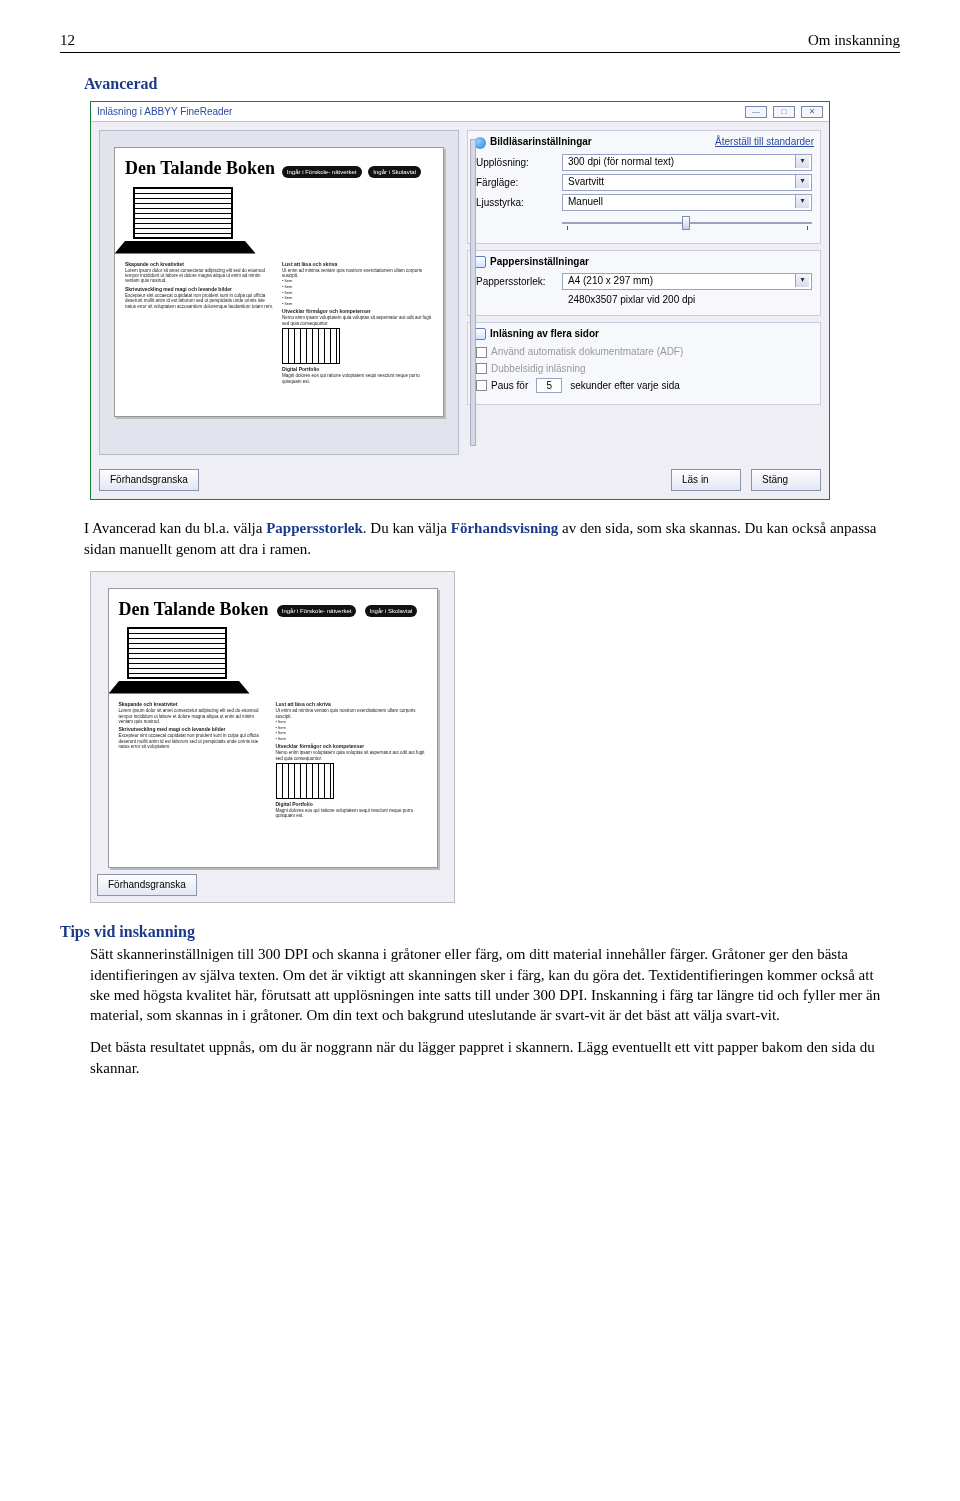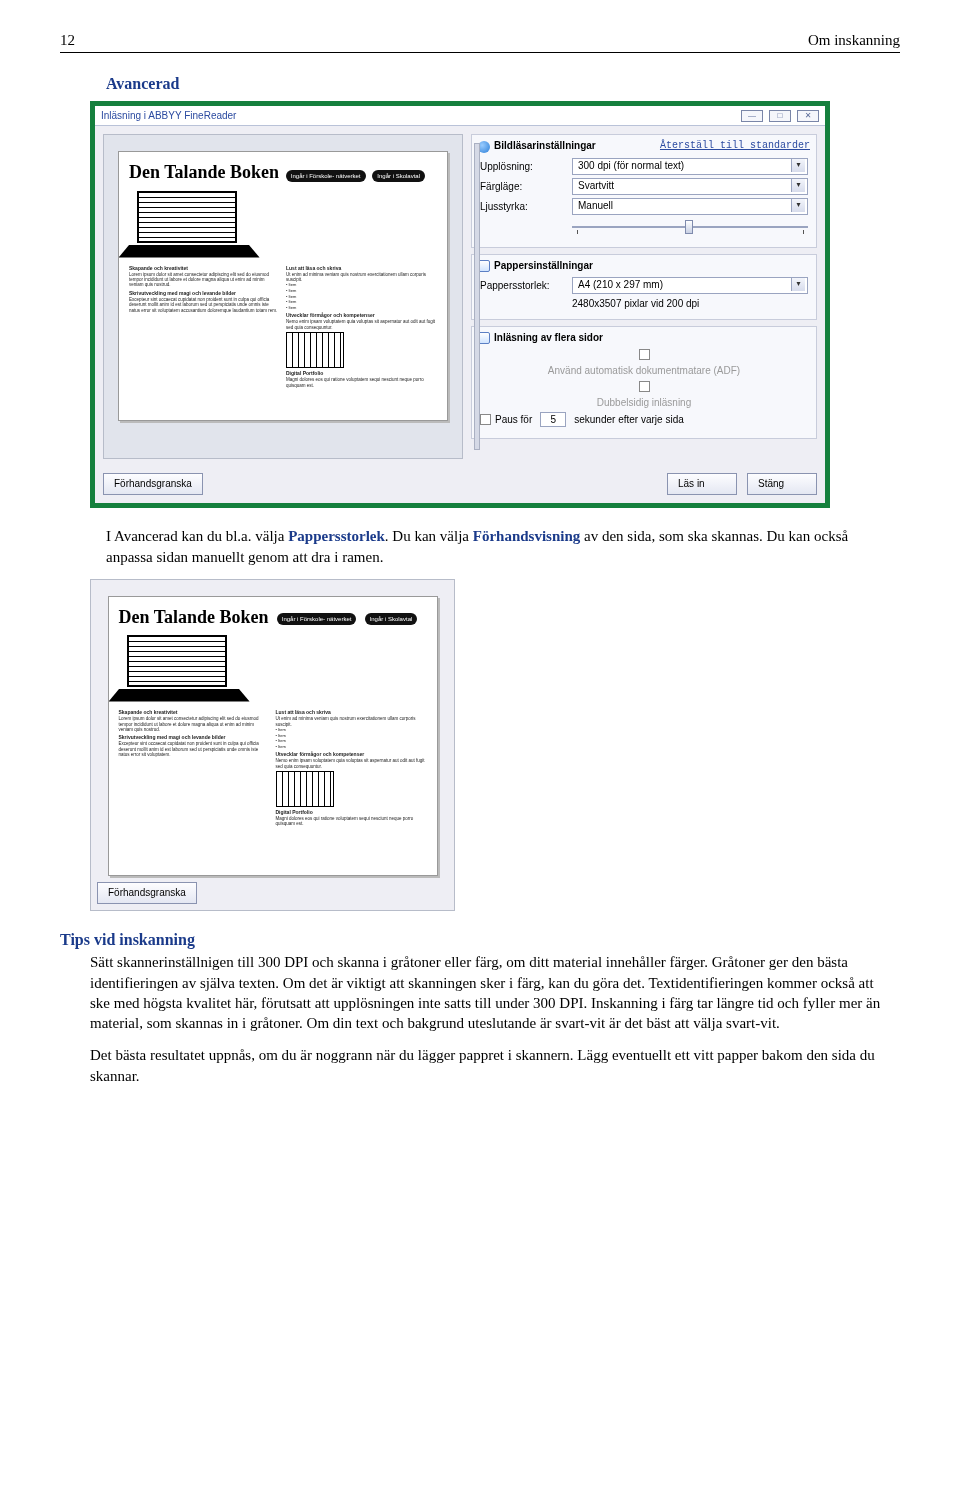--- a/index.html
+++ b/index.html
@@ -27,30 +27,30 @@
     font-size: 16px;
     margin-bottom: 2px;
   }
   .body-text {
     margin-bottom: 12px;
   }
   .body-text .bluebold {
     color: #1a3a8a;
     font-weight: bold;
   }
-  .indent { margin-left: 46px; margin-right: 10px; }
+  .indent { margin-left: 24px; margin-right: 10px; }
   .tips-indent { margin-left: 30px; margin-right: 10px; }
 
   
   .win {
     font-family: Tahoma, Arial, sans-serif;
     font-size: 10px;
     color: #000;
     background: #eeeef4;
-    border: 5px solid #15803d;
+    border: 1px solid #15803d;
     width: 740px;
     margin: 6px 0 18px 30px;
   }
   .win .titlebar {
     background: #fff;
     border-bottom: 1px solid #b9c2d8;
     padding: 3px 6px;
     display: flex;
     justify-content: space-between;
     align-items: center;
@@ -169,27 +169,25 @@
   .grp-hdr .ico.pg {
     border-radius: 2px;
     background: linear-gradient(#fff,#d0e4ff);
     border: 1px solid #5b7fc4;
   }
   .grp-hdr a {
     color: #2b4aa0;
     text-decoration: underline;
     font-weight: normal;
     font-size: 10px;
-    font-family: Liberation Mono, monospace;
   }
   .row {
     display: flex;
     align-items: center;
     margin: 3px 0;
-    gap: 6px;
   }
   .row .lbl { width: 86px; }
   .combo {
     flex: 1;
     border: 1px solid #9aa4c0;
     background: #fff;
     height: 17px;
     display: flex;
     align-items: flex-start;
     justify-content: space-between;
@@ -221,21 +219,21 @@
     border: 1px solid #7f8bad;
   }
   .slider .tick { position:absolute; top:12px; width:1px; height:4px; background:#555; }
   .pxnote { font-size: 10px; margin: 2px 0 0 92px; }
   .chk { display: flex; align-items: center; gap: 4px; margin: 3px 0; }
   .cbox {
     width: 11px; height: 11px;
     border: 1px solid #888;
     background: #fff;
   }
-  .disabled { color: #9a9a9a; flex-direction: column; }
+  .disabled { color: #9a9a9a; }
   .numbox {
     width: 26px; height: 15px;
     border: 1px solid #9aa4c0;
     background: #fff;
     text-align: center;
     font-size: 10px;
     line-height: 14px;
     margin: 0 4px;
   }
   .btnrow {

